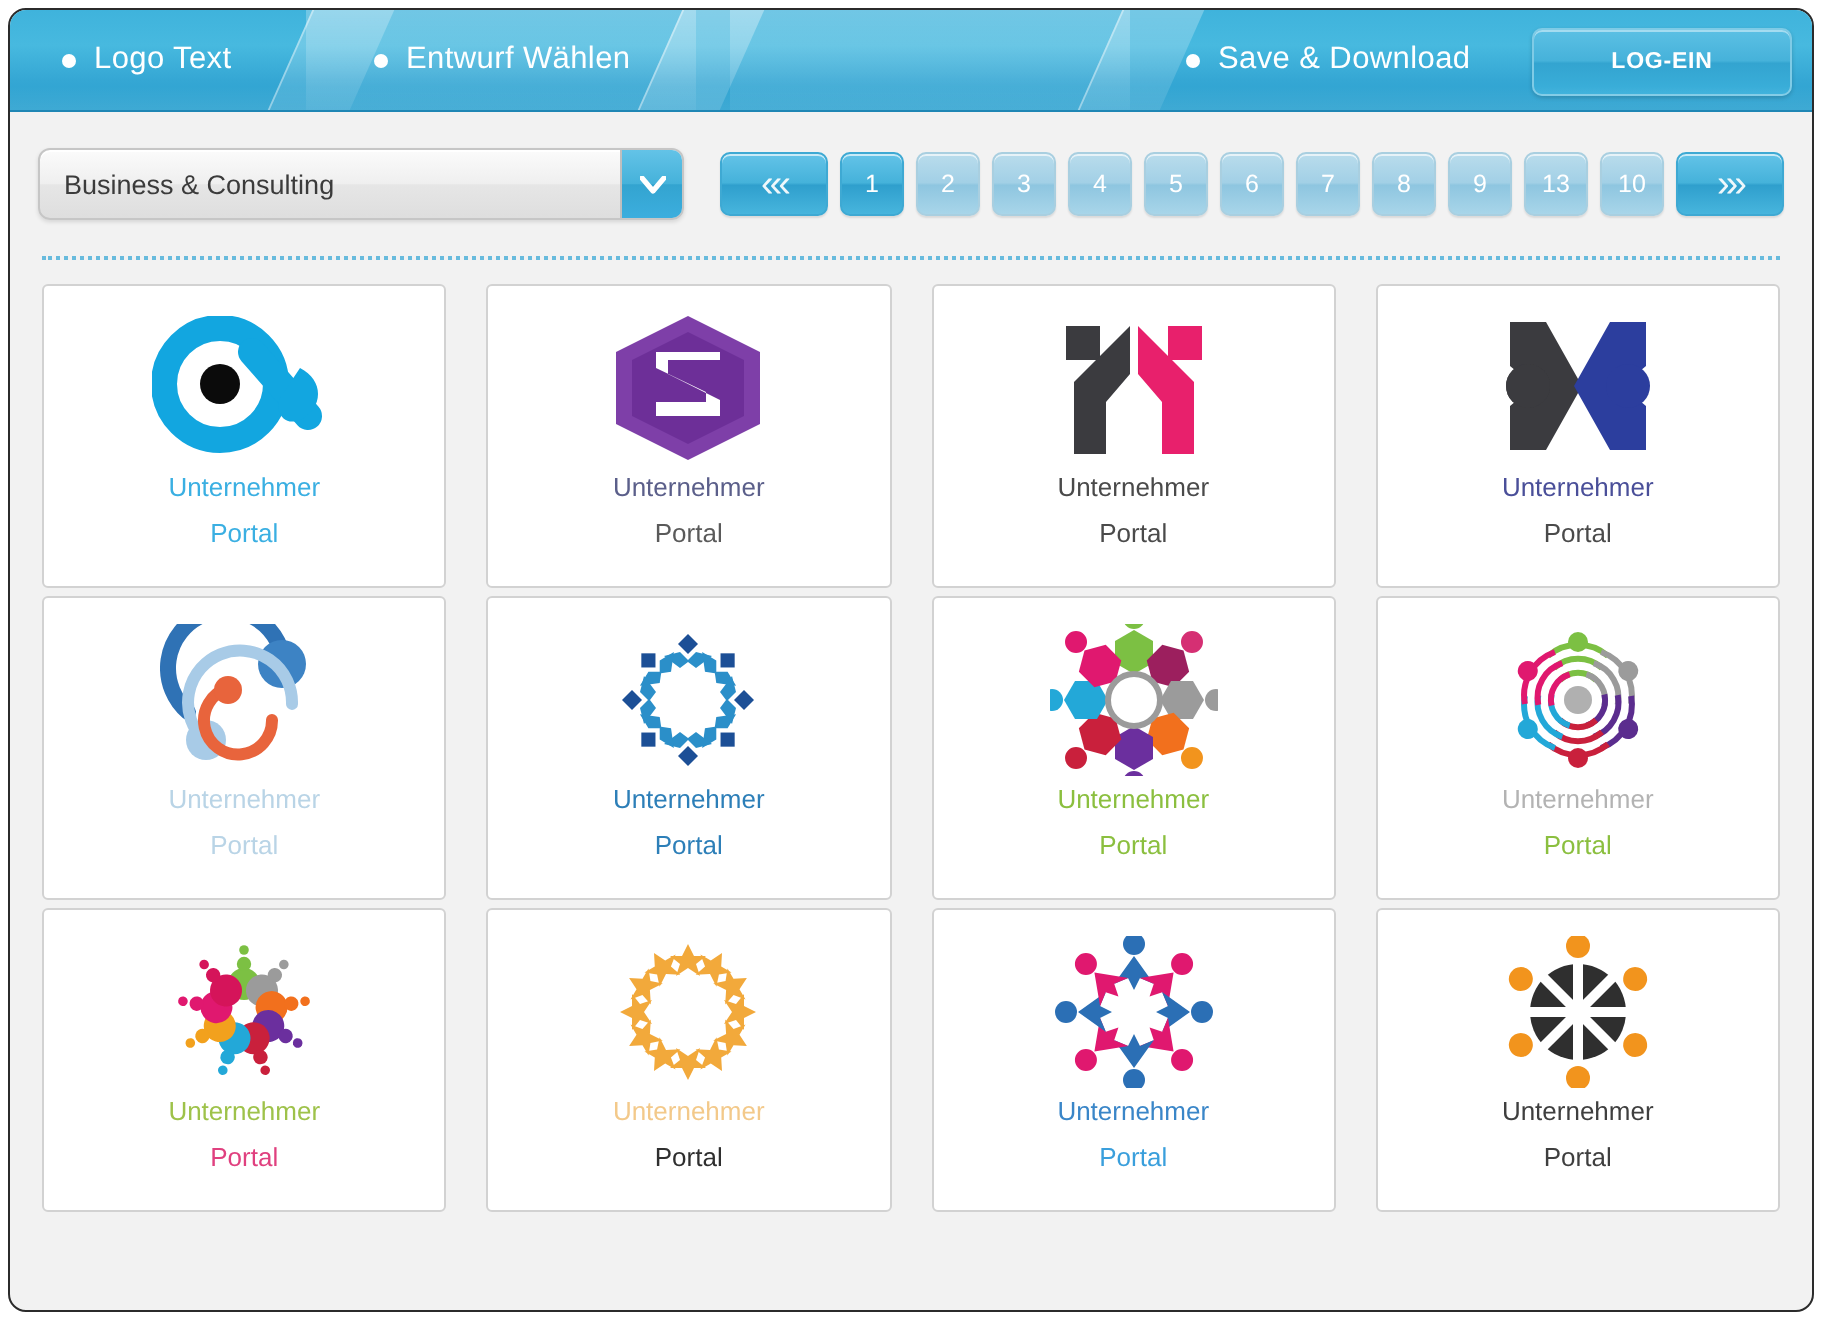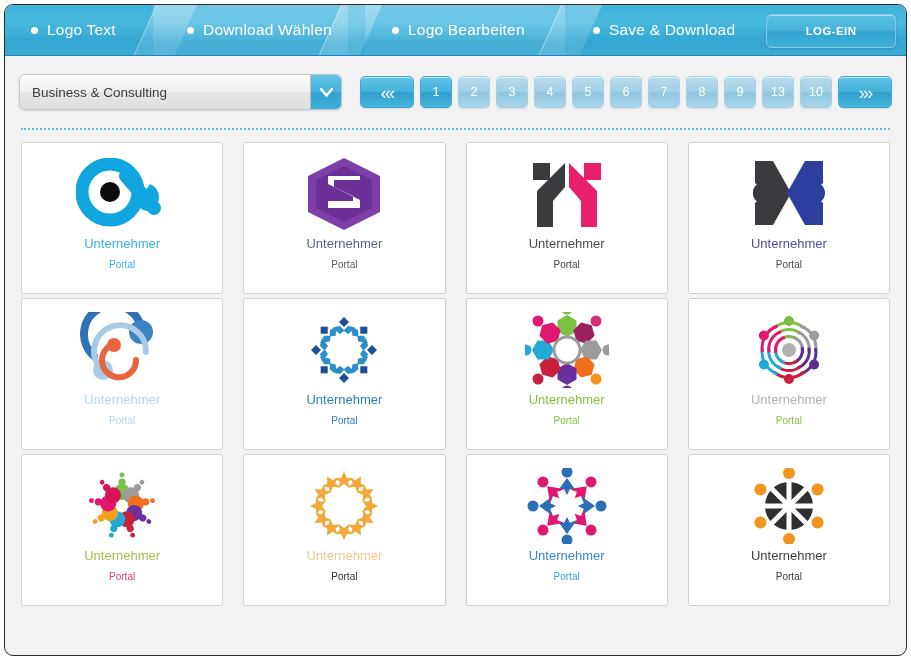--- a/index.html
+++ b/index.html
@@ -236,21 +236,21 @@
   }
   .card .mark svg { display: block; }
   .card .t1 {
     font-size: 13px;
     line-height: 1.05;
     margin-top: 4px;
     text-align: center;
     white-space: nowrap;
   }
   .card .t2 {
-    font-size: 10px;
+    font-size: 13px;
     line-height: 1.05;
     margin-top: 9px;
     text-align: right;
     white-space: nowrap;
   }
 </style>
 </head>
 <body>
 
 <div id="app">
@@ -265,27 +265,23 @@
       <div class="chev solidfill" style="left:325px;"></div>
       <div class="chev" style="left:545px;"></div>
 
       <div class="step" style="left:26px;">
         <span class="bullet"></span>
         <span>Logo Text</span>
       </div>
 
       <div class="step" style="left:182px;">
         <span class="bullet"></span>
-        <span>Download Wählen</span>
-      </div>
-
-      <div class="step" style="left:387px;">
-        <span class="bullet"></span>
-        <span>Logo Bearbeiten</span>
-      </div>
+        <span>Entwurf Wählen</span>
+      </div>
+
 
       <div class="step" style="left:588px;text-align:right;">
         <span class="bullet"></span>
         <span>Save &amp; Download</span>
       </div>
 
       <div class="login-btn">
         <span>LOG-EIN</span>
       </div>
     </div>

